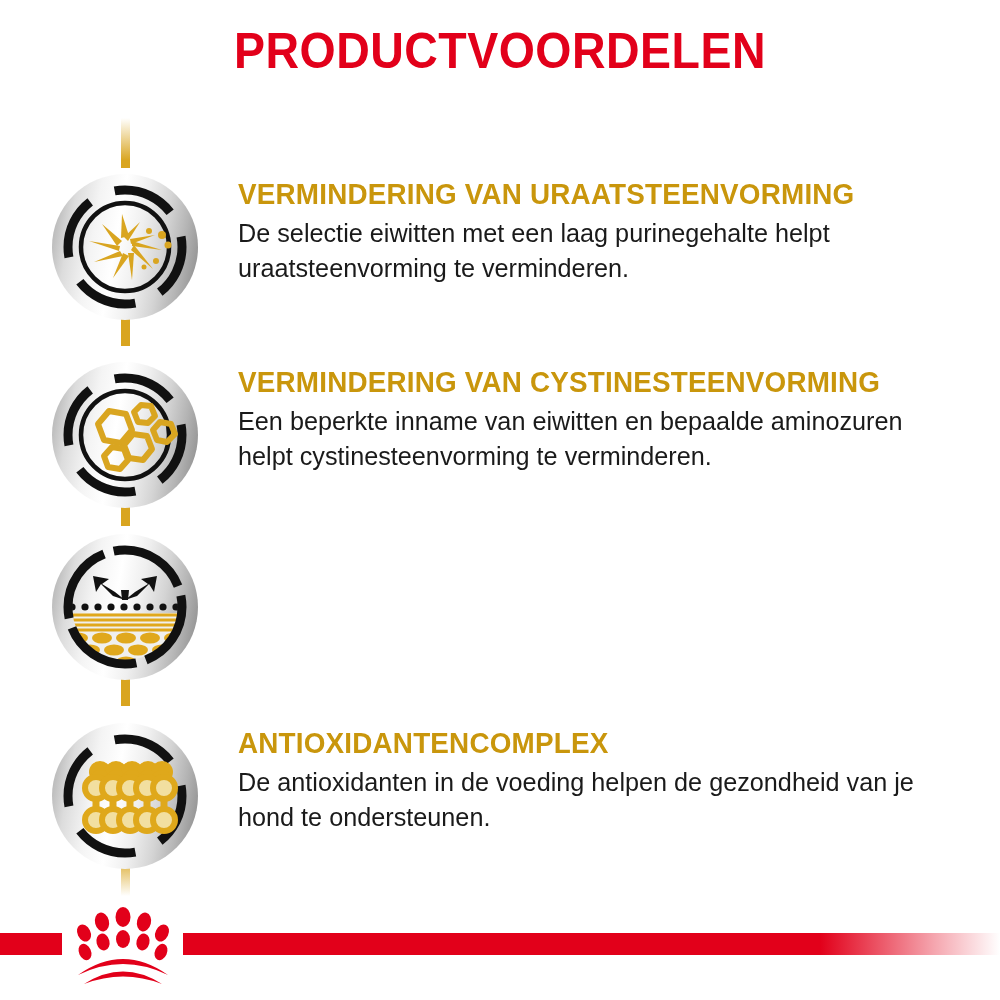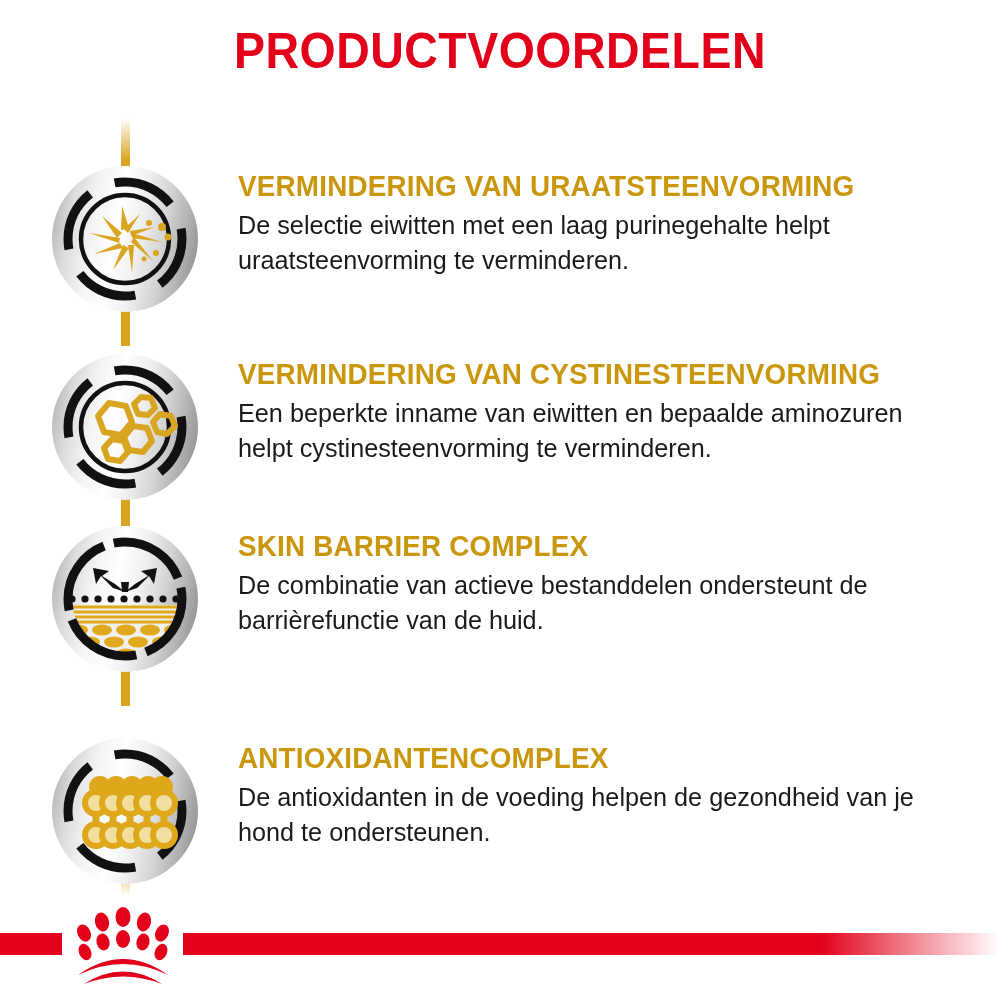--- a/index.html
+++ b/index.html
@@ -42,20 +42,21 @@
   }
   .connector.fade-bottom {
     background: linear-gradient(to bottom, #d9a520 15%, rgba(217,165,32,0) 100%);
   }
 
   
   .benefit-row {
     position: absolute;
     left: 0; width: 1000px;
     height: 160px;
+    margin-top: 8px;
   }
 
   .icon-wrap {
     position: absolute;
     left: 52px; top: 3px;
     width: 146px; height: 146px;
   }
   .icon-disc {
     position: absolute;
     inset: 0;
@@ -246,27 +247,23 @@
           </g>
         </g>
         <g fill="none" stroke="#111111" stroke-width="9">
           <path d="M73 16 A57 57 0 0 1 130 73" stroke-dasharray="68 10"></path>
           <path d="M130 73 A57 57 0 0 1 73 130" stroke-dasharray="68 10"></path>
           <path d="M73 130 A57 57 0 0 1 16 73" stroke-dasharray="68 10"></path>
           <path d="M16 73 A57 57 0 0 1 73 16" stroke-dasharray="68 10"></path>
         </g>
       </svg>
     </div>
-    <div class="benefit-text">
-      <div class="benefit-title">SKIN BARRIER COMPLEX</div>
-      <div class="benefit-body">De combinatie van actieve bestanddelen ondersteunt de barrièrefunctie van de huid.</div>
-    </div>
   </div>
 
-  <div class="benefit-row" style="top:735px;">
+  <div class="benefit-row" style="top:712px;">
     <div class="icon-wrap">
       <div class="icon-disc"></div>
       <svg class="icon-svg" viewBox="0 0 146 146">
         <g fill="none" stroke="#111111" stroke-width="9">
           <path d="M73 16 A57 57 0 0 1 130 73" stroke-dasharray="52 27"></path>
           <path d="M130 73 A57 57 0 0 1 73 130" stroke-dasharray="52 27"></path>
           <path d="M73 130 A57 57 0 0 1 16 73" stroke-dasharray="52 27"></path>
           <path d="M16 73 A57 57 0 0 1 73 16" stroke-dasharray="52 27"></path>
         </g>
 

